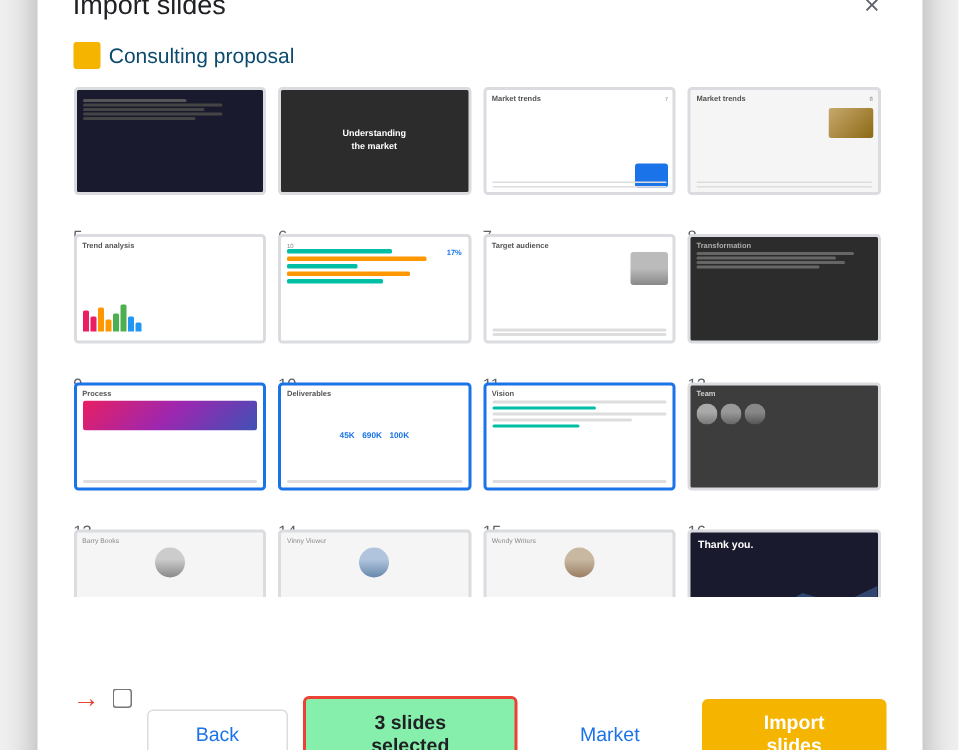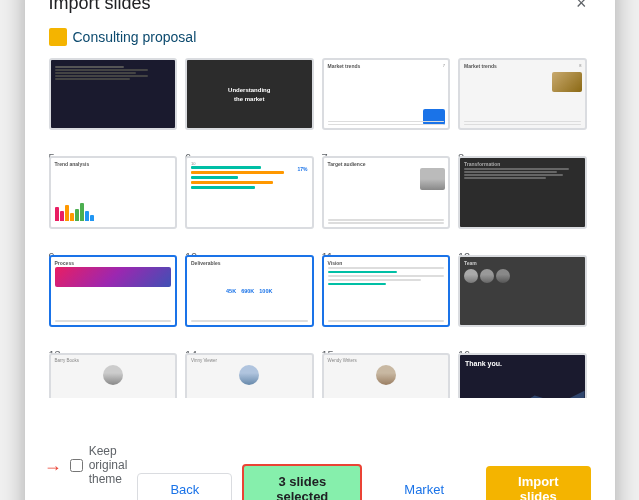--- a/index.html
+++ b/index.html
@@ -434,20 +434,19 @@
       </div>
 
     </div>
 
   </div>
 
   <div class="dialog-footer">
     <div class="keep-theme-row">
       <span class="arrow-indicator">→</span>
       <input type="checkbox" style="">
-      <label>Keep original theme</label>
     </div>
     <button class="btn btn-back">Back</button>
     <button class="btn btn-selected">3 slides selected</button>
     <button class="btn btn-cancel">Market</button>
     <button class="btn btn-import">Import slides</button>
   </div>
 </div>
 
 </body></html>

